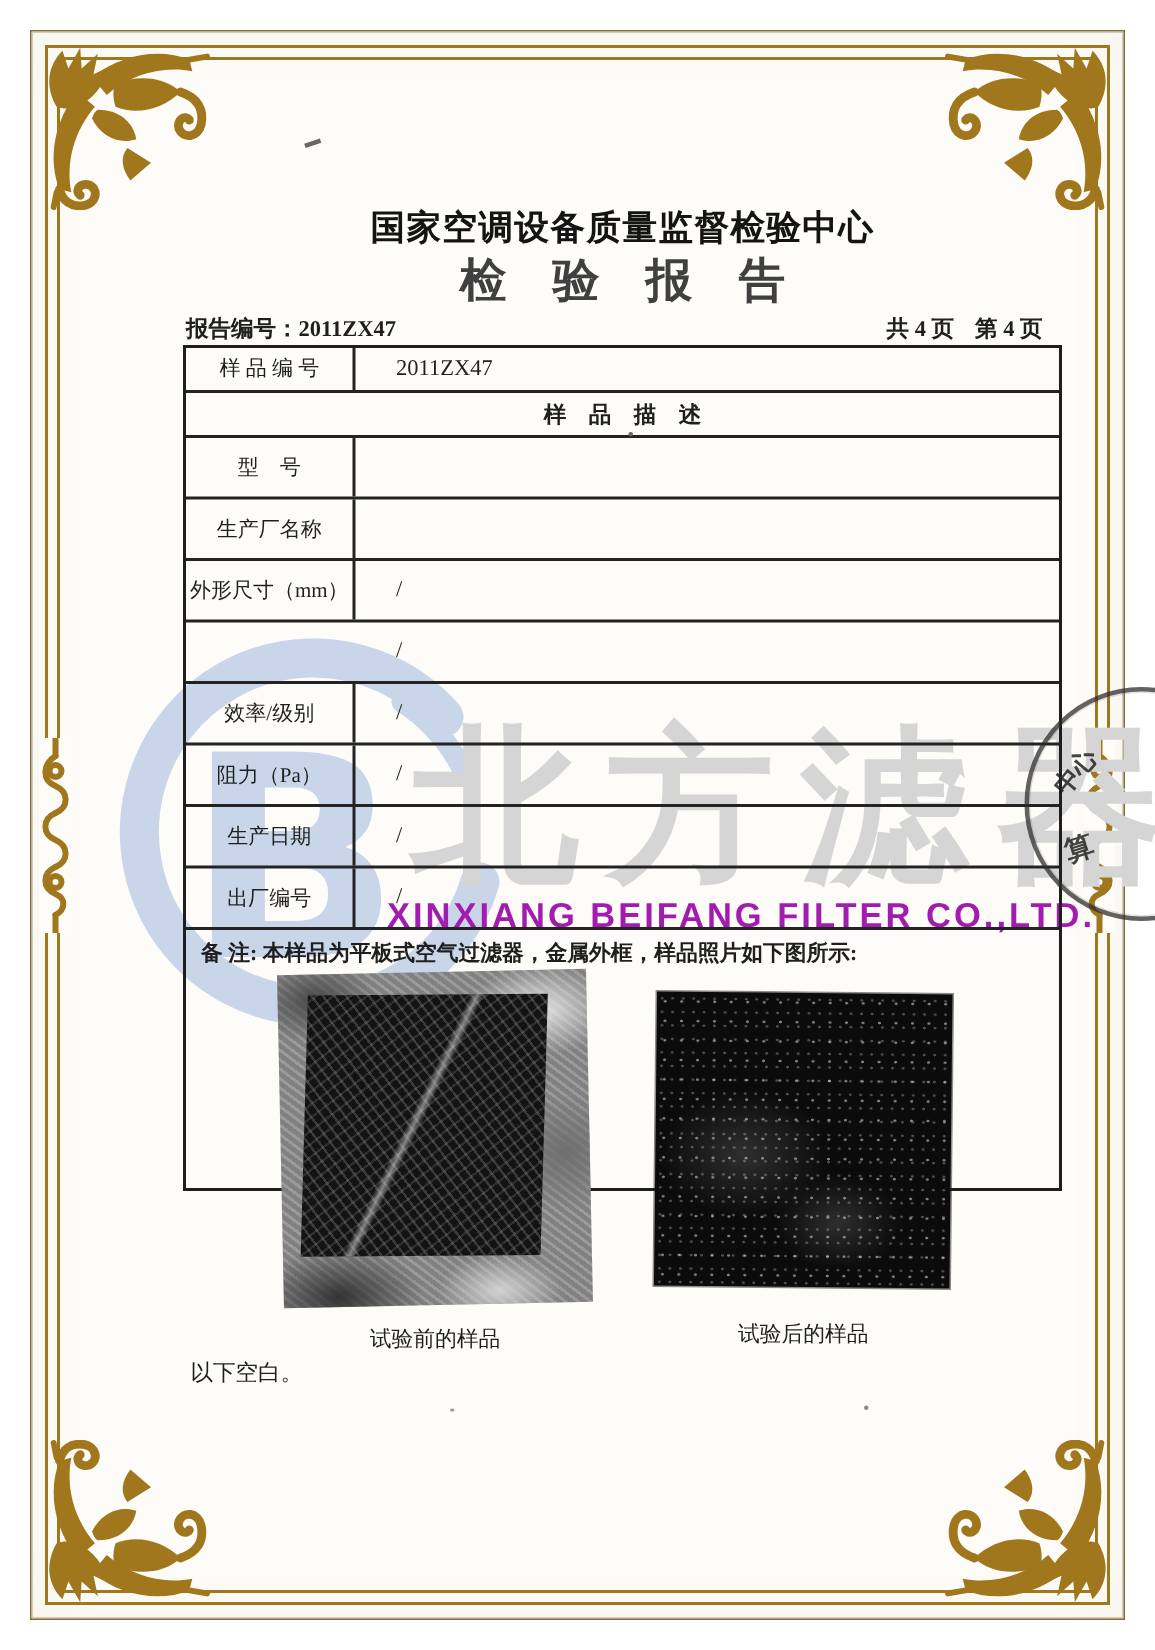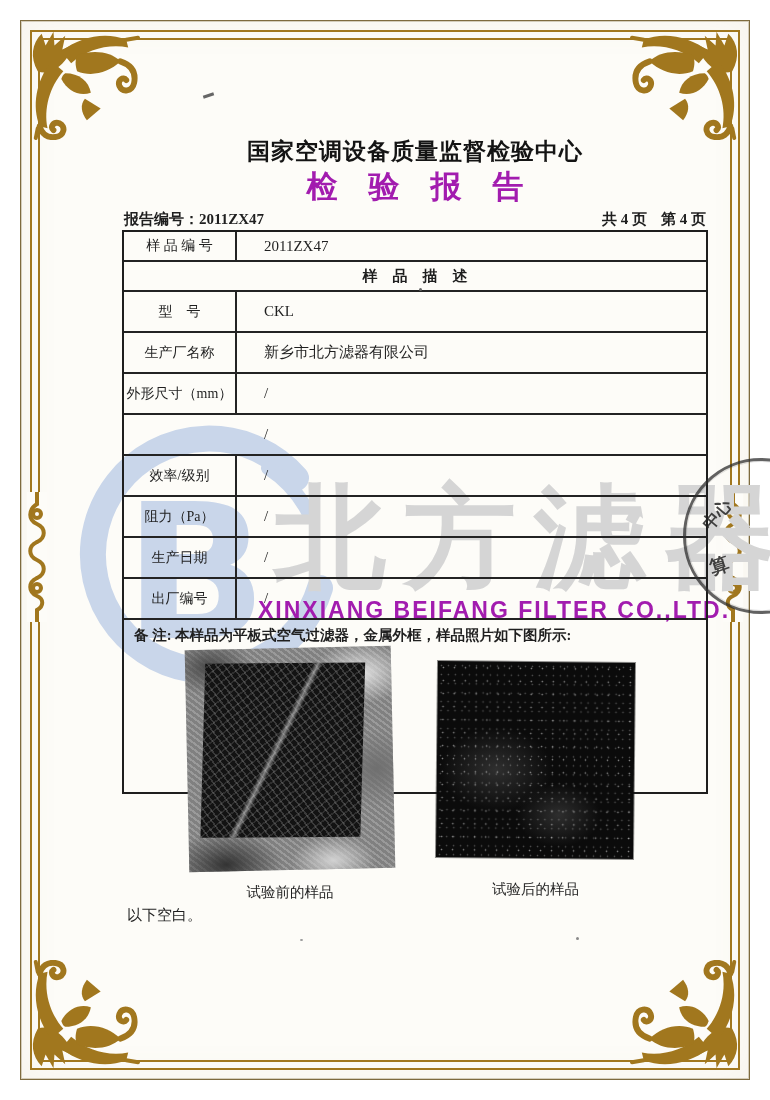--- a/index.html
+++ b/index.html
@@ -32,24 +32,24 @@
   .wm-en{position:absolute;left:258px;top:597px;z-index:1;white-space:nowrap;
          font-family:"Liberation Sans","DejaVu Sans",sans-serif;font-weight:bold;
          font-size:23px;letter-spacing:2px;color:#a21caf;}
 
   
   .org-title{position:absolute;left:122px;top:136px;width:586px;text-align:center;z-index:2;
              font-family:"Liberation Sans","DejaVu Sans",sans-serif;
              font-weight:bold;font-size:23px;letter-spacing:1px;color:#141414;}
   .report-title{position:absolute;left:122px;top:166px;width:586px;text-align:center;z-index:2;
              font-family:"Liberation Sans","DejaVu Sans",sans-serif;
-             font-weight:bold;font-size:31px;color:#a21caf;white-space:pre;}
+             font-weight:bold;font-size:31px;color:#404040;white-space:pre;}
   .report-line{position:absolute;left:122px;top:210px;width:586px;z-index:2;font-size:15px;}
   .report-no{position:absolute;left:2px;top:0;font-weight:bold;white-space:pre;}
-  .pages{position:absolute;right:2px;top:0;font-weight:bold;white-space:pre;}
+  .pages{position:absolute;right:13px;top:0;font-weight:bold;white-space:pre;}
   .pages span{margin-left:14px;}
 
   
   .tbl{position:absolute;left:122px;top:230px;width:586px;height:564px;z-index:2;
        border:2px solid #1e1e1e;box-sizing:border-box;}
   .trow{position:absolute;left:0;right:0;border-bottom:2px solid #232323;box-sizing:border-box;}
   .r0{top:0;height:30px;}
   .r1{top:30px;height:30px;}
   .r2{top:60px;height:41px;}  .r3{top:101px;height:41px;font-family:Liberation Serif, serif;}
   .r4{top:142px;height:41px;} .r5{top:183px;height:41px;}
@@ -186,25 +186,23 @@
 <div class="tbl">
   <div class="trow r0">
     <div class="lcell">样 品 编 号</div>
     <div class="vcell">2011ZX47</div>
   </div>
   <div class="trow r1">
     <div class="section-cell">样　品　描　述</div>
   </div>
   <div class="trow r2">
     <div class="lcell">型　号</div>
-    <div class="vcell">CKL</div>
   </div>
   <div class="trow r3">
     <div class="lcell">生产厂名称</div>
-    <div class="vcell">新乡市北方滤器有限公司</div>
   </div>
   <div class="trow r4">
     <div class="lcell">外形尺寸（mm）</div>
     <div class="vcell">/</div>
   </div>
   <div class="trow r5">
     <div class="vcell">/</div>
   </div>
   <div class="trow r6">
     <div class="lcell">效率/级别</div>

